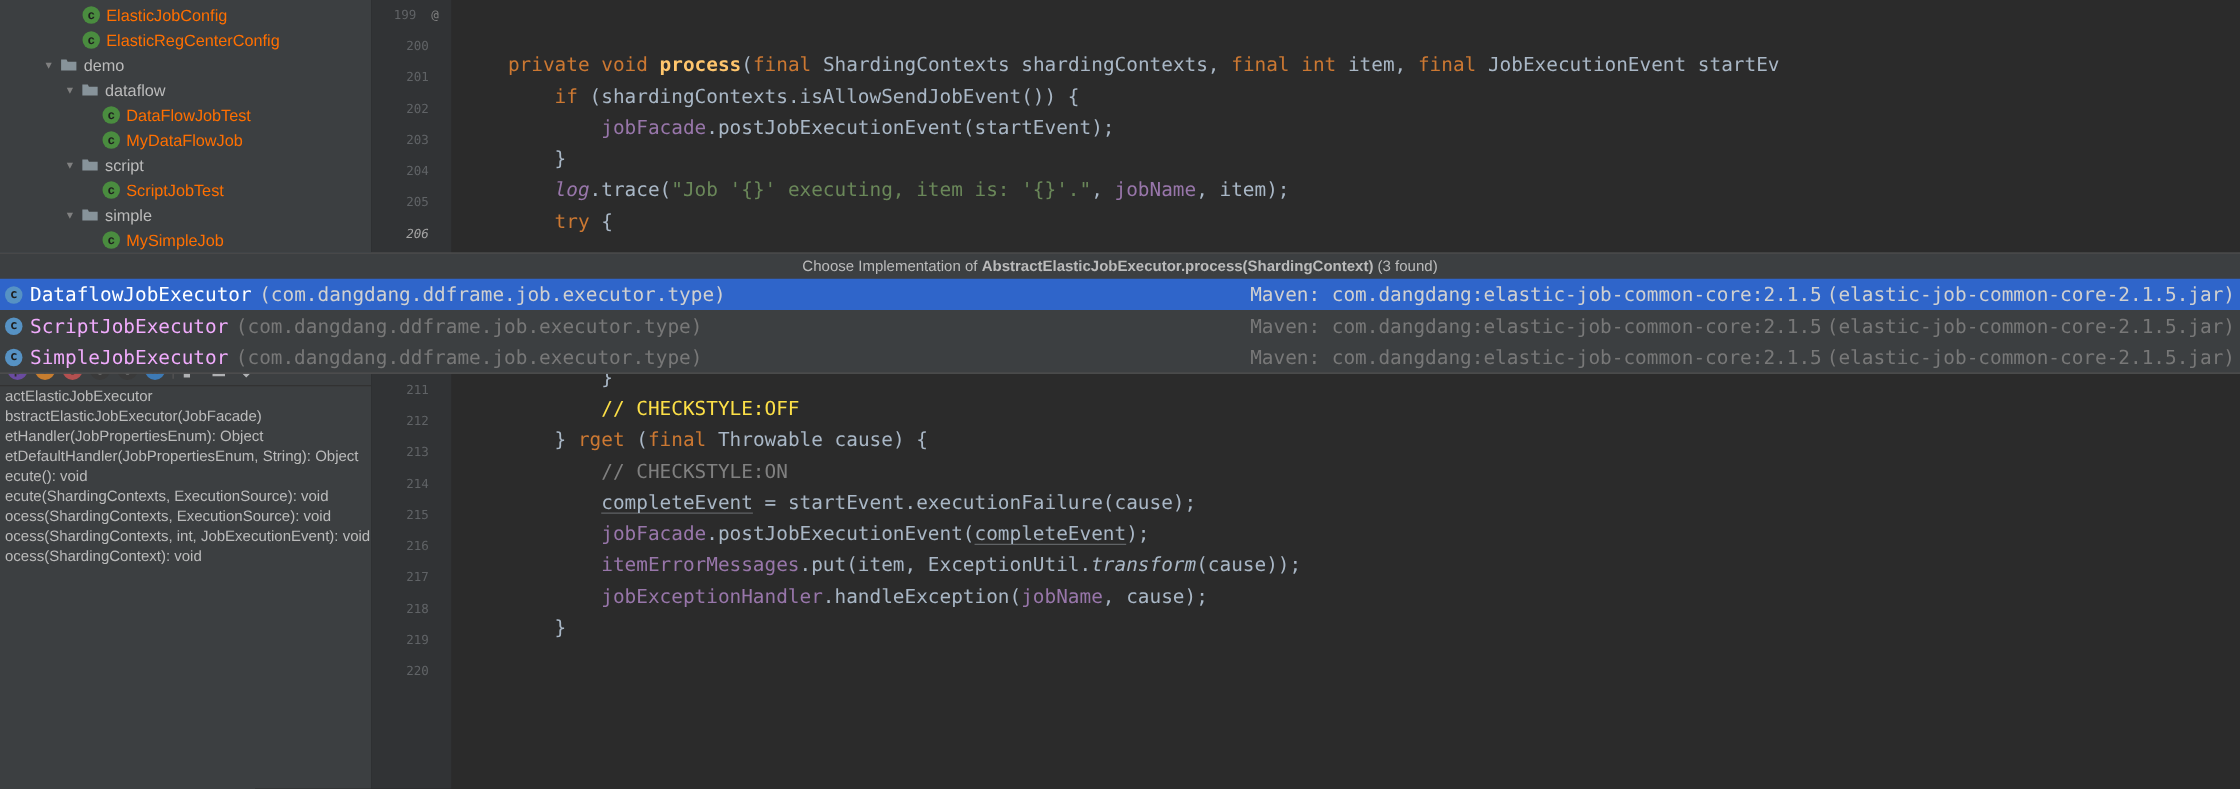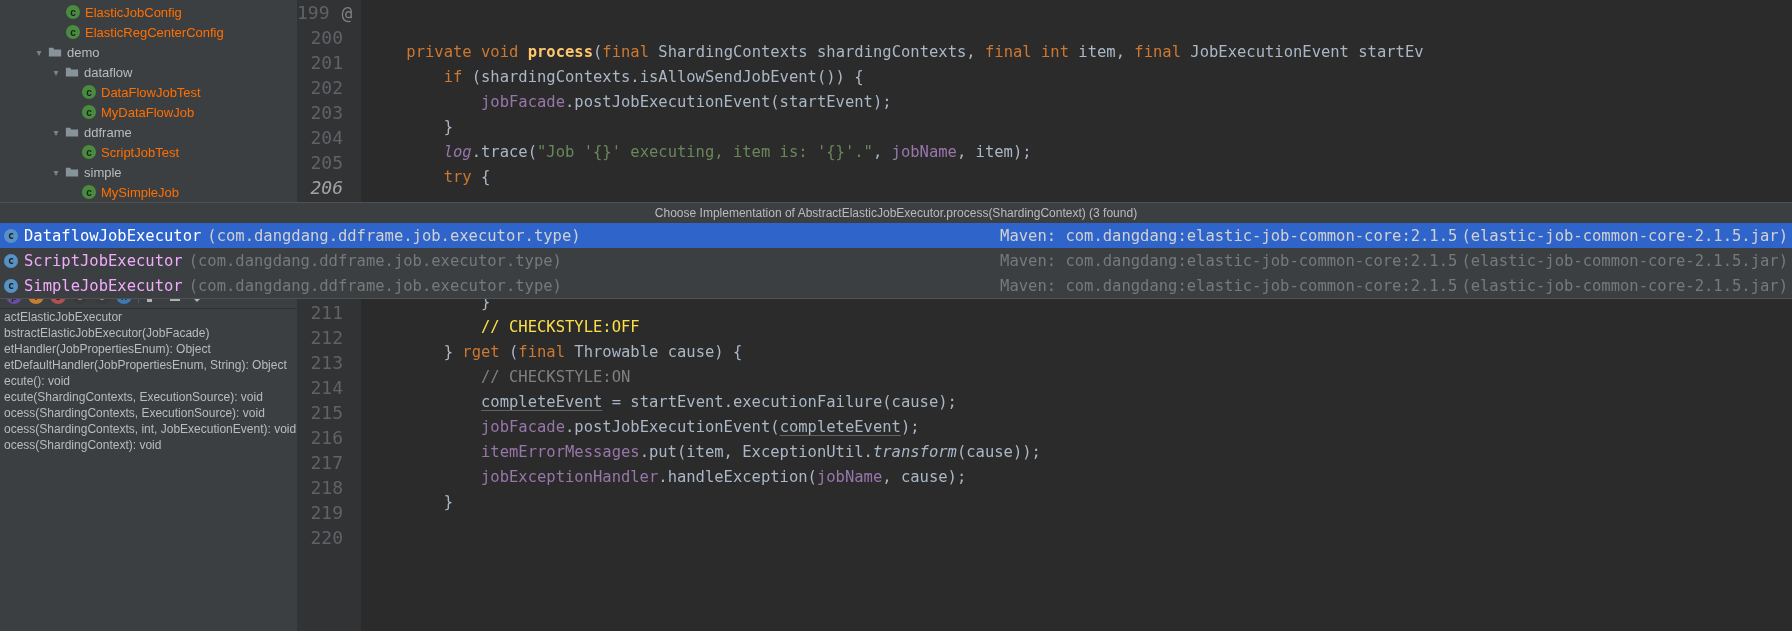--- a/index.html
+++ b/index.html
@@ -136,21 +136,21 @@
   position: relative;
   background: #2b2b2b;
 }
 .gutter {
   background: #313335;
   width: 64px;
   flex-shrink: 0;
   text-align: right;
   padding-right: 18px;
   color: #606366;
-  font-size: 18px;
+  font-size: 10px;
   line-height: 25px;
   position: relative;
 }
 .gutter-line { height: 25px; }
 .gutter-line.current { color: #a3a3a3; font-style: italic; }
 .code-area {
   flex: 1;
   font-size: 15.5px;
   line-height: 25px;
   overflow: hidden;
@@ -180,21 +180,21 @@
   z-index: 10;
 }
 .popup-title {
   font-family: -apple-system, 'Segoe UI', sans-serif;
   font-size: 12px;
   color: #bbbbbb;
   text-align: center;
   padding: 3px 0;
   background: #3c3f41;
 }
-.popup-title b { font-weight: normal; }
+.popup-title b { font-weight: bold; }
 .popup-row {
   font-family: 'Consolas', 'Monaco', monospace;
   font-size: 15.5px;
   height: 25px;
   display: flex;
   align-items: center;
   padding: 0 4px;
   cursor: pointer;
 }
 .popup-row.sel { background: #2f65ca; color: #ffffff; }
@@ -260,21 +260,21 @@
           <span class="class-icon">c</span>
           <span class="tree-label">MyDataFlowJob</span>
         </div>
         <div class="tree-item" style="padding-left: 50px;">
           <span class="expand-arrow">▾</span>
           <span class="folder-icon">
             <svg viewBox="0 0 16 16" width="14" height="14">
               <path d="M1 3h5l1 2h8v8H1z"></path>
             </svg>
           </span>
-          <span class="tree-label plain">ddframe</span>
+          <span class="tree-label plain">script</span>
         </div>
         <div class="tree-item" style="padding-left: 82px;">
           <span class="class-icon">c</span>
           <span class="tree-label">ScriptJobTest</span>
         </div>
         <div class="tree-item" style="padding-left: 50px;">
           <span class="expand-arrow">▾</span>
           <span class="folder-icon">
             <svg viewBox="0 0 16 16" width="14" height="14">
               <path d="M1 3h5l1 2h8v8H1z"></path>

